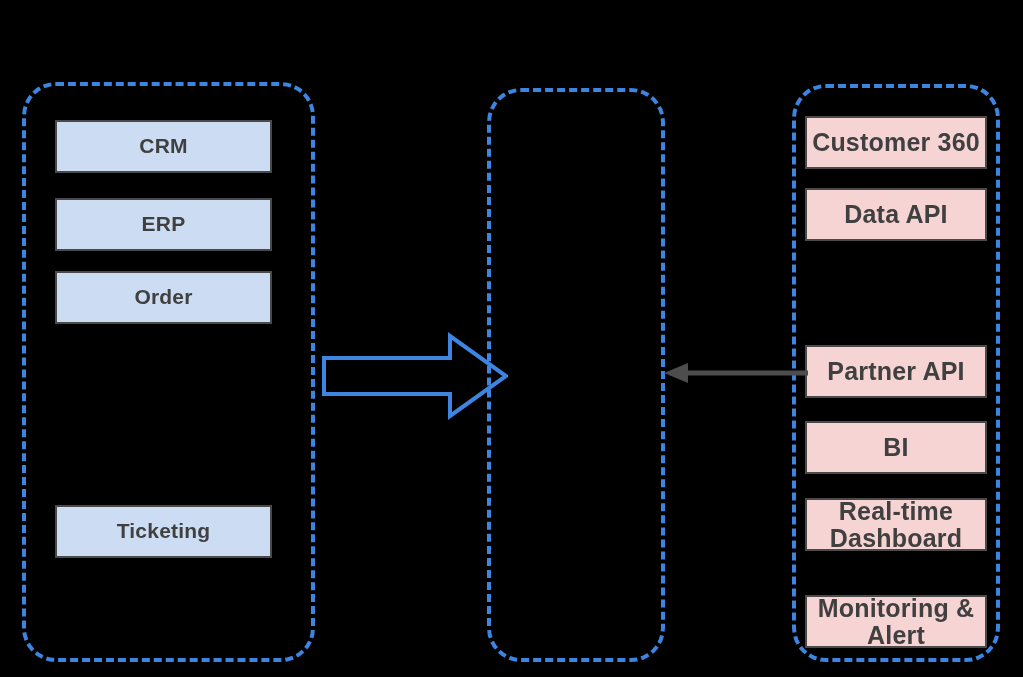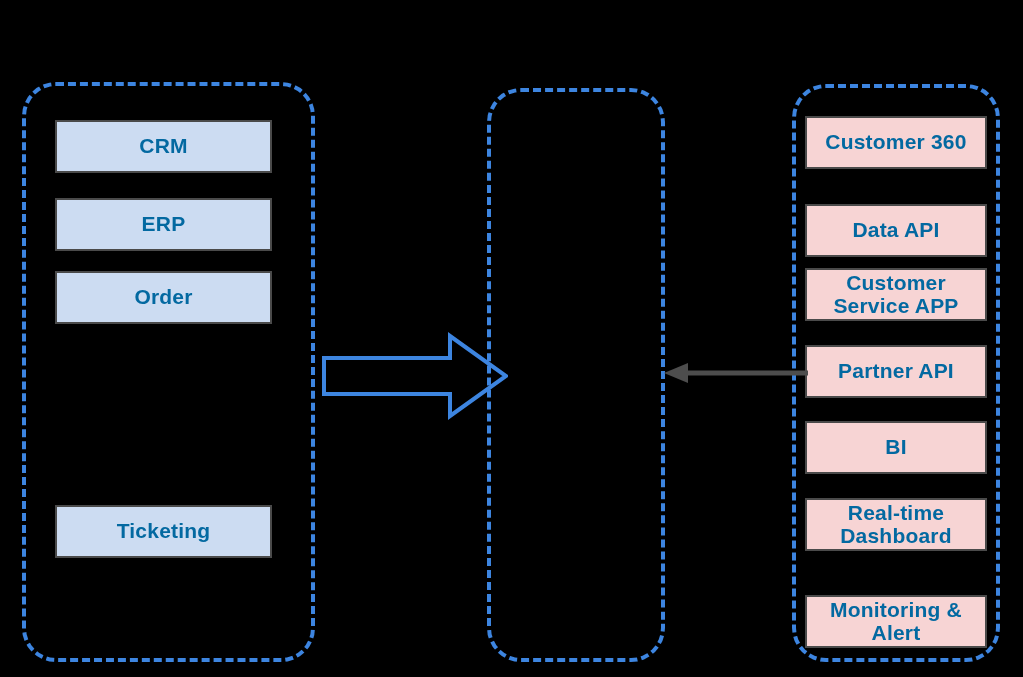--- a/index.html
+++ b/index.html
@@ -30,38 +30,38 @@
 
   
   .box {
     position: absolute;
     box-sizing: border-box;
     border: 2px solid #4a4a4a;
     display: flex;
     align-items: center;
     justify-content: center;
     text-align: center;
-    color: #0369a1;
+    color: #404040;
     font-weight: bold;
     line-height: 1.08;
     letter-spacing: 0.2px;
   }
   .box-source {
     background: #ccdcf2;
     left: 55px;
     width: 217px;
     height: 53px;
     font-size: 21px;
   }
   .box-consumer {
     background: #f7d4d4;
     left: 805px;
     width: 182px;
     height: 53px;
-    font-size: 21px;
+    font-size: 25px;
   }
 
   
   #block-arrow {
     position: absolute;
     left: 322px;
     top: 332px;
     width: 186px;
     height: 88px;
   }
@@ -84,22 +84,21 @@
   <div class="box box-source" style="top:120px">CRM</div>
   <div class="box box-source" style="top:271px">Order</div>
   <div class="box box-source" style="top:198px">ERP</div>
   <div class="box box-source" style="top:505px">Ticketing</div>
 
   <div class="group" id="group-platform"></div>
 
   <div class="group" id="group-consumers"></div>
 
   <div class="box box-consumer" style="top:116px">Customer 360</div>
-  <div class="box box-consumer" style="top:204px">Data API</div>
-  <div class="box box-consumer" style="top:268px">Customer<br>Service APP</div>
+  <div class="box box-consumer" style="top:188px">Data API</div>
   <div class="box box-consumer" style="top:421px">BI</div>
   <div class="box box-consumer" style="top:345px">Partner API</div>
   <div class="box box-consumer" style="top:498px">Real-time<br>Dashboard</div>
   <div class="box box-consumer" style="top:595px">Monitoring &amp;<br>Alert</div>
 
   <svg id="block-arrow" viewBox="0 0 186 88">
     <polygon points="2,26 128,26 128,4 184,44 128,84 128,62 2,62" fill="none" stroke="#3d85e0" stroke-width="4" stroke-linejoin="miter"></polygon>
   </svg>
 
   <svg id="thin-arrow" viewBox="0 0 148 34">

